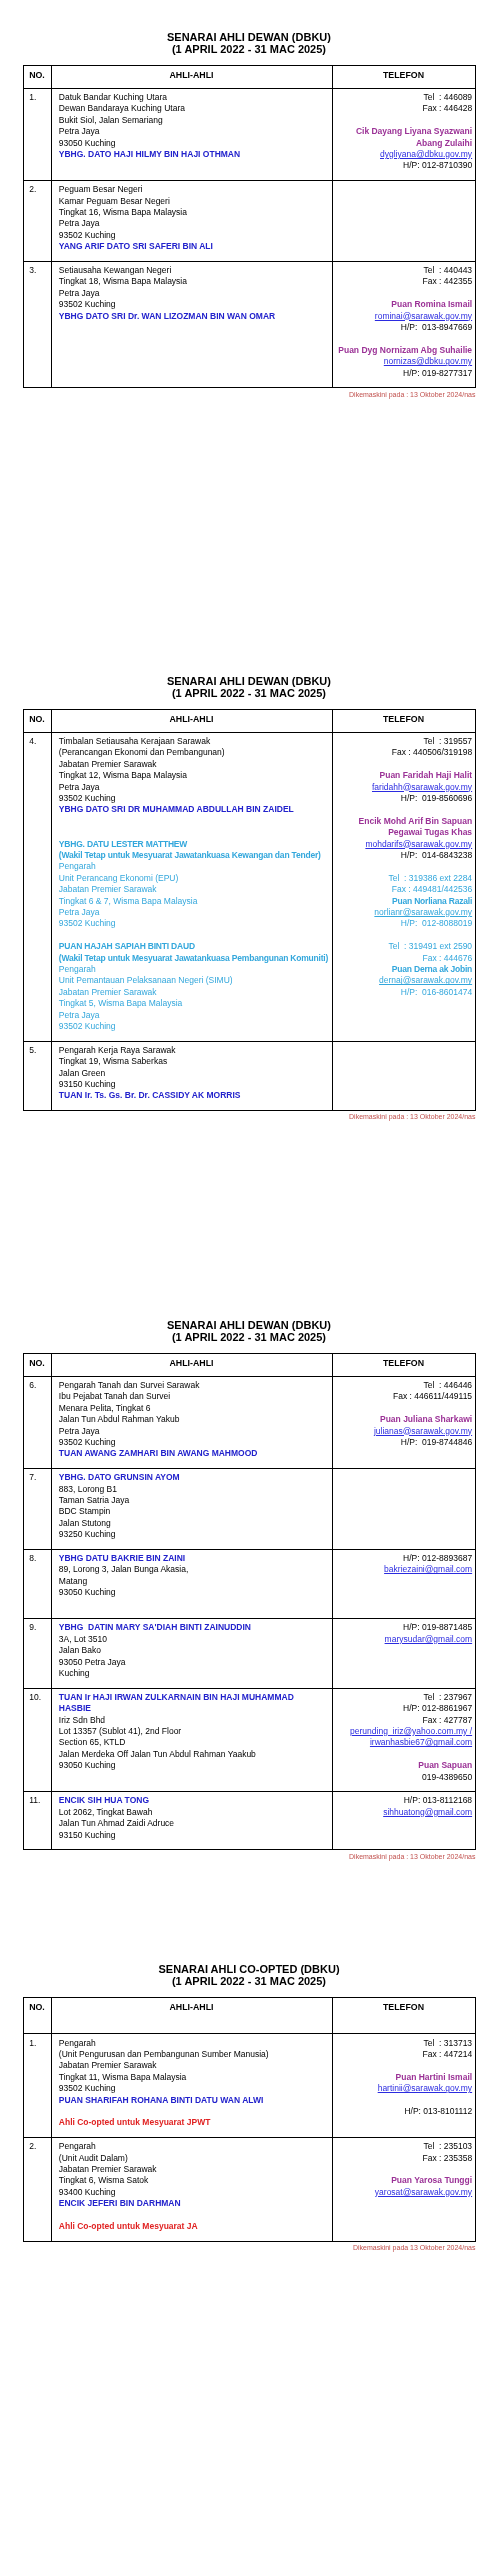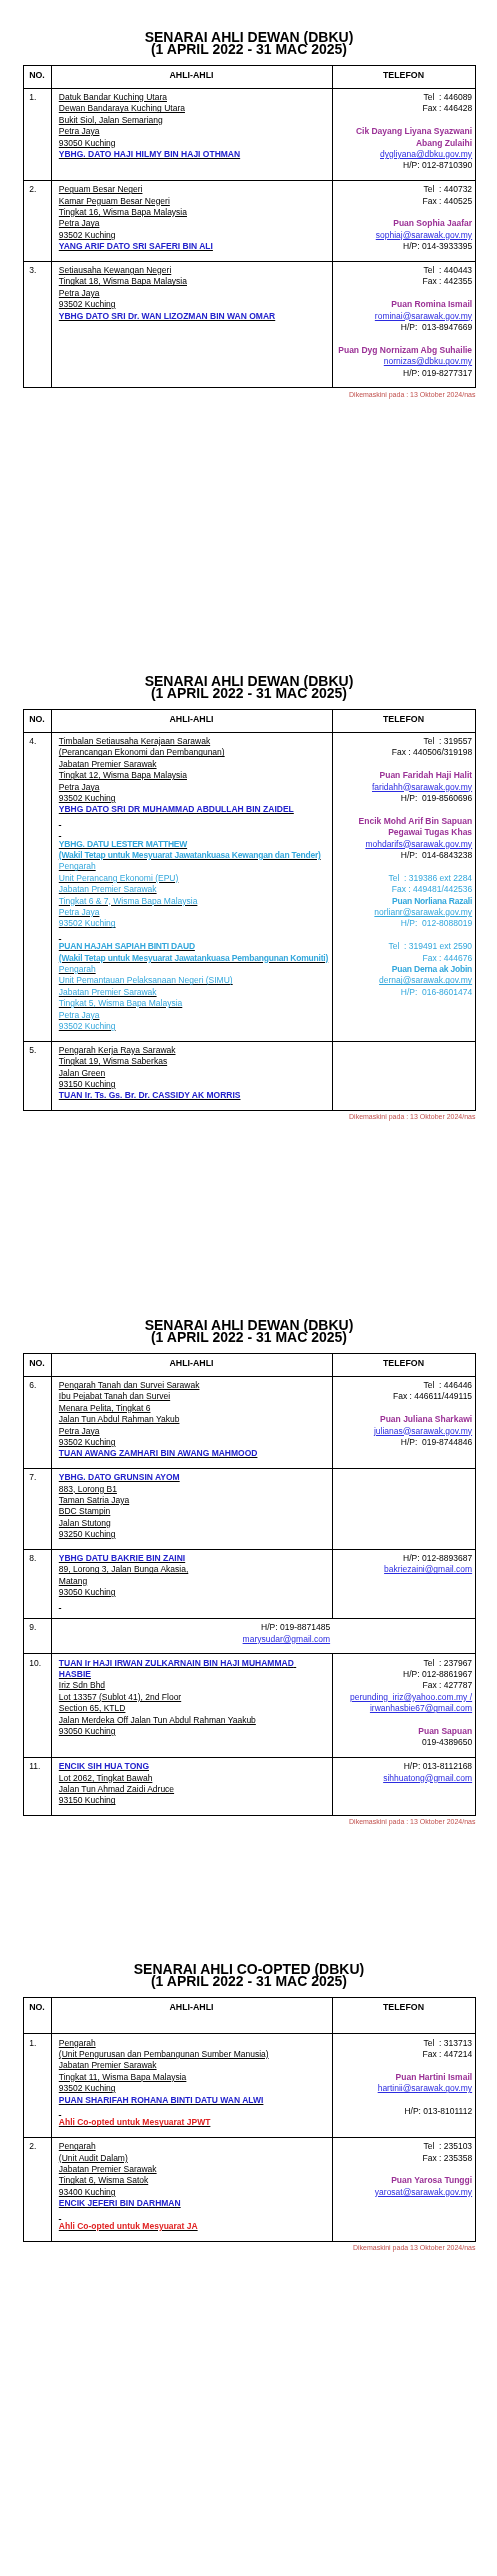--- a/index.html
+++ b/index.html
@@ -6,32 +6,32 @@
   html,body { margin:0; padding:0; }
   body {
     width:498px; background:#ffffff; color:#000;
     font-family:"Liberation Sans", sans-serif;
   }
   :root{
     --c-name:#2222cc; --c-link:#2b2be0; --c-contact:#9b3296;
     --c-cyan:#33a7dc; --c-red:#e02222; --c-footer:#c0504d;
   }
   .page { width:498px; height:644px; padding-top:31px; overflow:hidden; background:#fff; }
-  .title { margin:0 0 9.8px; text-align:center; font-size:14px; line-height:12.2px; font-weight:bold; }
+  .title { margin:0 0 9.8px; text-align:center; font-size:11px; line-height:12.2px; font-weight:bold; }
   .title .tl { display:block; }
   .table { width:453px; margin:0 auto; border:1.3px solid #000; }
   .thead { display:grid; grid-template-columns:28px 281px 1fr; border-bottom:0.8px solid #000; }
   .hcell { font-size:8.8px; font-weight:bold; text-align:center; padding:4.1px 1.6px 7.3px; }
   .hcell.b, .cell.b { border-right:0.8px solid #000; }
   .tall-head .hcell { padding-bottom:21px; }
   .row { display:grid; grid-template-columns:28px 281px 1fr; border-top:0.8px solid #000; }
   .rows .row:first-child { border-top:none; }
   .cell { font-size:8.5px; line-height:11.4px; padding:3.3px 3.3px 8.1px; }
   .cell.no { padding-left:5.7px; }
-  .cell.members { padding-left:7.3px; padding-right:3.3px;text-decoration:underline; }
+  .cell.members { padding-left:7.3px; padding-right:3.3px; }
   .cell.phone { text-align:right; padding-left:2.4px; padding-right:2.4px; }
   .ln { white-space:pre-wrap; min-height:11.4px; }
   .s-name { color:var(--c-name); font-weight:bold; }
   .s-contact { color:var(--c-contact); font-weight:bold; }
   .s-link { color:var(--c-link); text-decoration:underline; }
   .s-cyan { color:var(--c-cyan); }
   .s-cyan-bold { color:var(--c-cyan); font-weight:bold; letter-spacing:-0.2px; }
   .s-cyan-link { color:var(--c-cyan); text-decoration:underline; }
   .s-red-bold { color:var(--c-red); font-weight:bold; }
   .footer { width:453px; margin:2.4px auto 0; text-align:right; font-size:7px; color:var(--c-footer); }
@@ -75,28 +75,20 @@
           <div class="row">
             <div class="cell no b ln">2.</div>
             <div class="cell members b">
               <div class="ln s-plain">Peguam Besar Negeri</div>
               <div class="ln s-plain">Kamar Peguam Besar Negeri</div>
               <div class="ln s-plain">Tingkat 16, Wisma Bapa Malaysia</div>
               <div class="ln s-plain">Petra Jaya</div>
               <div class="ln s-plain">93502 Kuching</div>
               <div class="ln s-name">YANG ARIF DATO SRI SAFERI BIN ALI</div>
             </div>
-            <div class="cell phone">
-              <div class="ln s-plain">Tel  : 440732</div>
-              <div class="ln s-plain">Fax : 440525</div>
-              <div class="ln s-plain">&nbsp;</div>
-              <div class="ln s-contact">Puan Sophia Jaafar</div>
-              <div class="ln s-link">sophiaj@sarawak.gov.my</div>
-              <div class="ln s-plain">H/P: 014-3933395</div>
-            </div>
           </div>
           <div class="row">
             <div class="cell no b ln">3.</div>
             <div class="cell members b">
               <div class="ln s-plain">Setiausaha Kewangan Negeri</div>
               <div class="ln s-plain">Tingkat 18, Wisma Bapa Malaysia</div>
               <div class="ln s-plain">Petra Jaya</div>
               <div class="ln s-plain">93502 Kuching</div>
               <div class="ln s-name">YBHG DATO SRI Dr. WAN LIZOZMAN BIN WAN OMAR</div>
             </div>
@@ -253,20 +245,27 @@
               <div class="ln s-plain">93050 Kuching</div>
               <div class="ln s-plain">&nbsp;</div>
             </div>
             <div class="cell phone">
               <div class="ln s-plain">H/P: 012-8893687</div>
               <div class="ln s-link">bakriezaini@gmail.com</div>
             </div>
           </div>
           <div class="row">
             <div class="cell no b ln">9.</div>
+            <div class="cell members b">
+              <div class="ln s-name">YBHG  DATIN MARY SA'DIAH BINTI ZAINUDDIN</div>
+              <div class="ln s-plain">3A, Lot 3510</div>
+              <div class="ln s-plain">Jalan Bako</div>
+              <div class="ln s-plain">93050 Petra Jaya</div>
+              <div class="ln s-plain">Kuching</div>
+            </div>
             <div class="cell phone">
               <div class="ln s-plain">H/P: 019-8871485</div>
               <div class="ln s-link">marysudar@gmail.com</div>
             </div>
           </div>
           <div class="row">
             <div class="cell no b ln">10.</div>
             <div class="cell members b">
               <div class="ln s-name">TUAN Ir HAJI IRWAN ZULKARNAIN BIN HAJI MUHAMMAD HASBIE</div>
               <div class="ln s-plain">Iriz Sdn Bhd</div>

